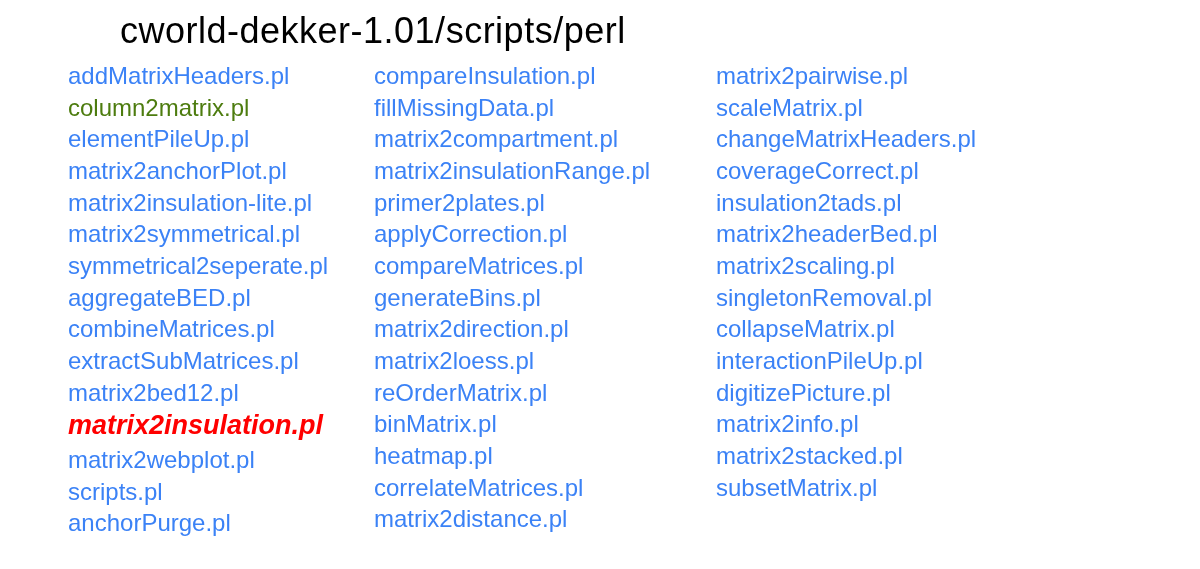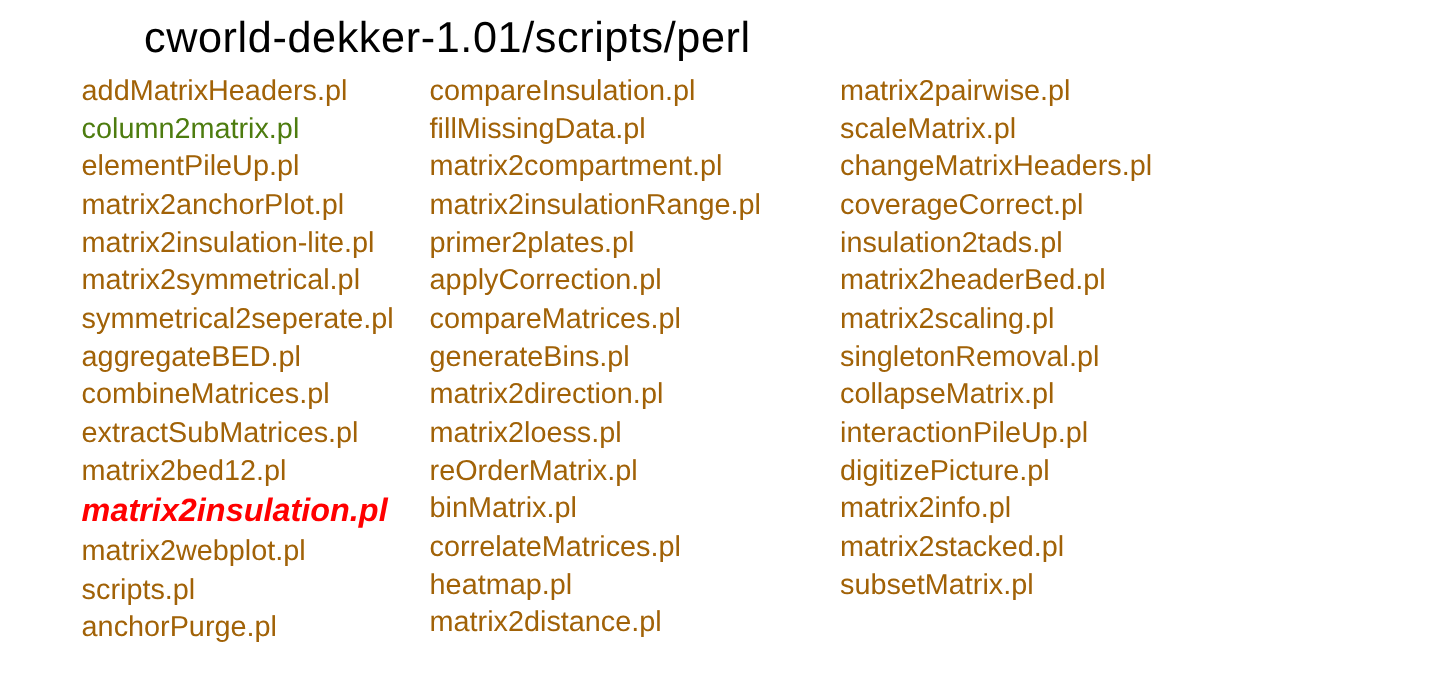--- a/index.html
+++ b/index.html
@@ -29,30 +29,30 @@
     }
     .col {
       display: flex;
       flex-direction: column;
     }
     .col1 {
       margin-left: 68px;
       width: 290px;
     }
     .col2 {
-      margin-left: 0px;
+      margin-left: 16px;
       width: 320px;
     }
     .col3 {
       margin-left: 22px;
       width: 330px;
     }
     .item {
       font-size: 24px;
-      color: #a16207;
+      color: #3b82f6;
       line-height: 1.32;
       white-space: nowrap;
     }
     .highlight {
       color: #4d7c0f;
     }
     .highlight-bold {
       color: #ff0000;
       font-weight: bold;
       font-size: 27px;
@@ -88,22 +88,22 @@
       <div class="item">matrix2compartment.pl</div>
       <div class="item">matrix2insulationRange.pl</div>
       <div class="item">primer2plates.pl</div>
       <div class="item">applyCorrection.pl</div>
       <div class="item">compareMatrices.pl</div>
       <div class="item">generateBins.pl</div>
       <div class="item">matrix2direction.pl</div>
       <div class="item">matrix2loess.pl</div>
       <div class="item">reOrderMatrix.pl</div>
       <div class="item">binMatrix.pl</div>
+      <div class="item">heatmap.pl</div>
       <div class="item">correlateMatrices.pl</div>
-      <div class="item">heatmap.pl</div>
       <div class="item">matrix2distance.pl</div>
     </div>
   <div class="col col3" id="col3">
       <div class="item">matrix2pairwise.pl</div>
       <div class="item">scaleMatrix.pl</div>
       <div class="item">changeMatrixHeaders.pl</div>
       <div class="item">coverageCorrect.pl</div>
       <div class="item">insulation2tads.pl</div>
       <div class="item">matrix2headerBed.pl</div>
       <div class="item">matrix2scaling.pl</div>

